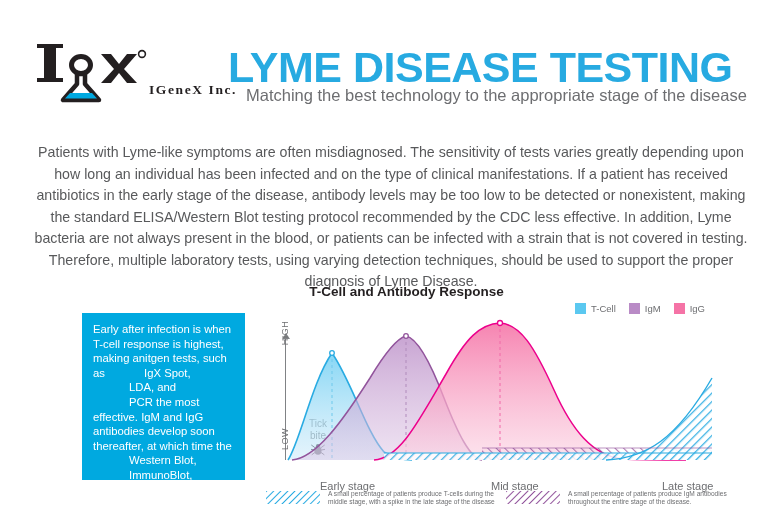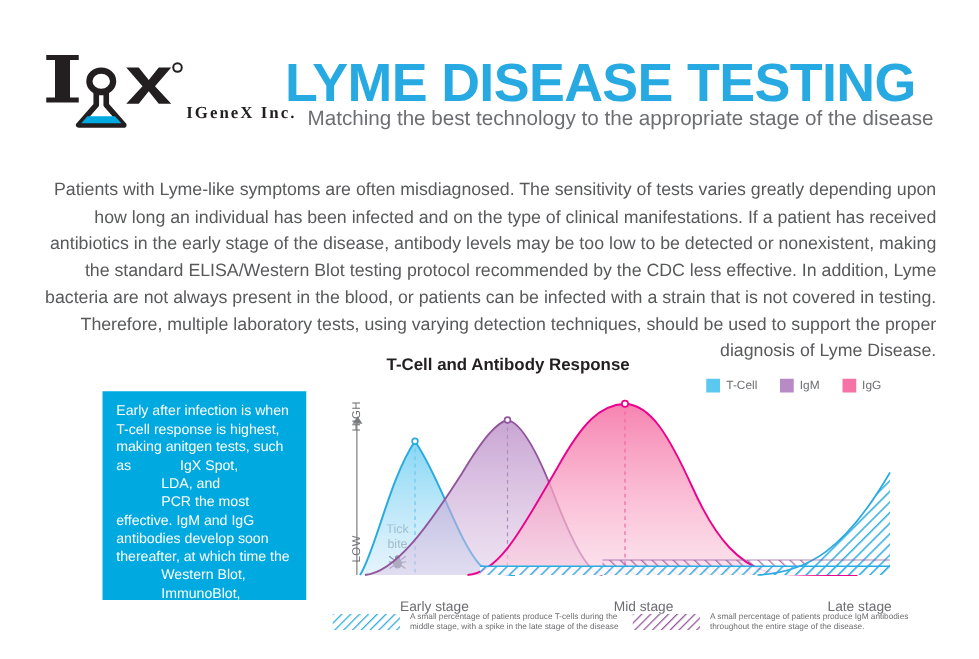--- a/index.html
+++ b/index.html
@@ -26,29 +26,29 @@
     font-size:43px;font-weight:700;line-height:47px;
     color:#27AAE1;letter-spacing:-0.5px;white-space:nowrap;
   }
   .subtitle{
     position:absolute;left:246px;top:86px;
     font-size:16.5px;font-weight:400;color:#6d6e71;white-space:nowrap;
   }
   
   .intro{
     position:absolute;left:33px;top:142px;width:716px;
-    font-size:14.2px;line-height:21.5px;color:#58595b;text-align:right;
+    font-size:14.2px;line-height:21.5px;color:#58595b;text-align:center;
   }
   
   .chart-title{
     position:absolute;left:0;top:284px;width:783px;text-align:center;
     font-size:13.5px;font-weight:700;color:#231f20;
     padding-left:30px;box-sizing:border-box;
   }
-  .legend{position:absolute;right:78px;top:303px;display:flex;align-items:center;gap:18px;}
+  .legend{position:absolute;right:78px;top:303px;display:flex;align-items:center;gap:13px;}
   .legend-item{display:flex;align-items:center;gap:5px;}
   .legend-swatch{width:11px;height:11px;display:block;}
   .legend-label{font-size:9.5px;color:#6d6e71;}
 
   
   .callout{
     position:absolute;left:82px;top:313px;width:163px;height:167px;
     background:#00A9E0;box-sizing:border-box;
     padding:9px 11px 0 11px;
   }

